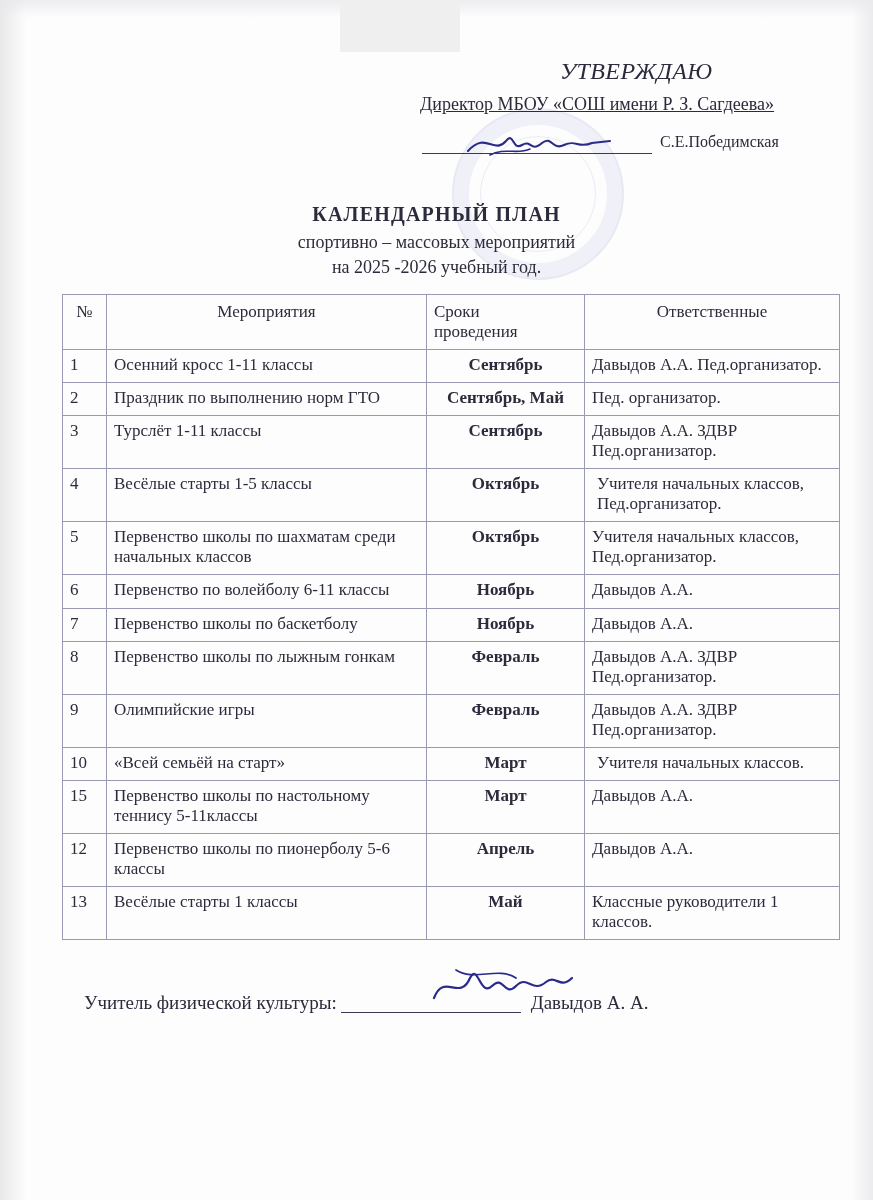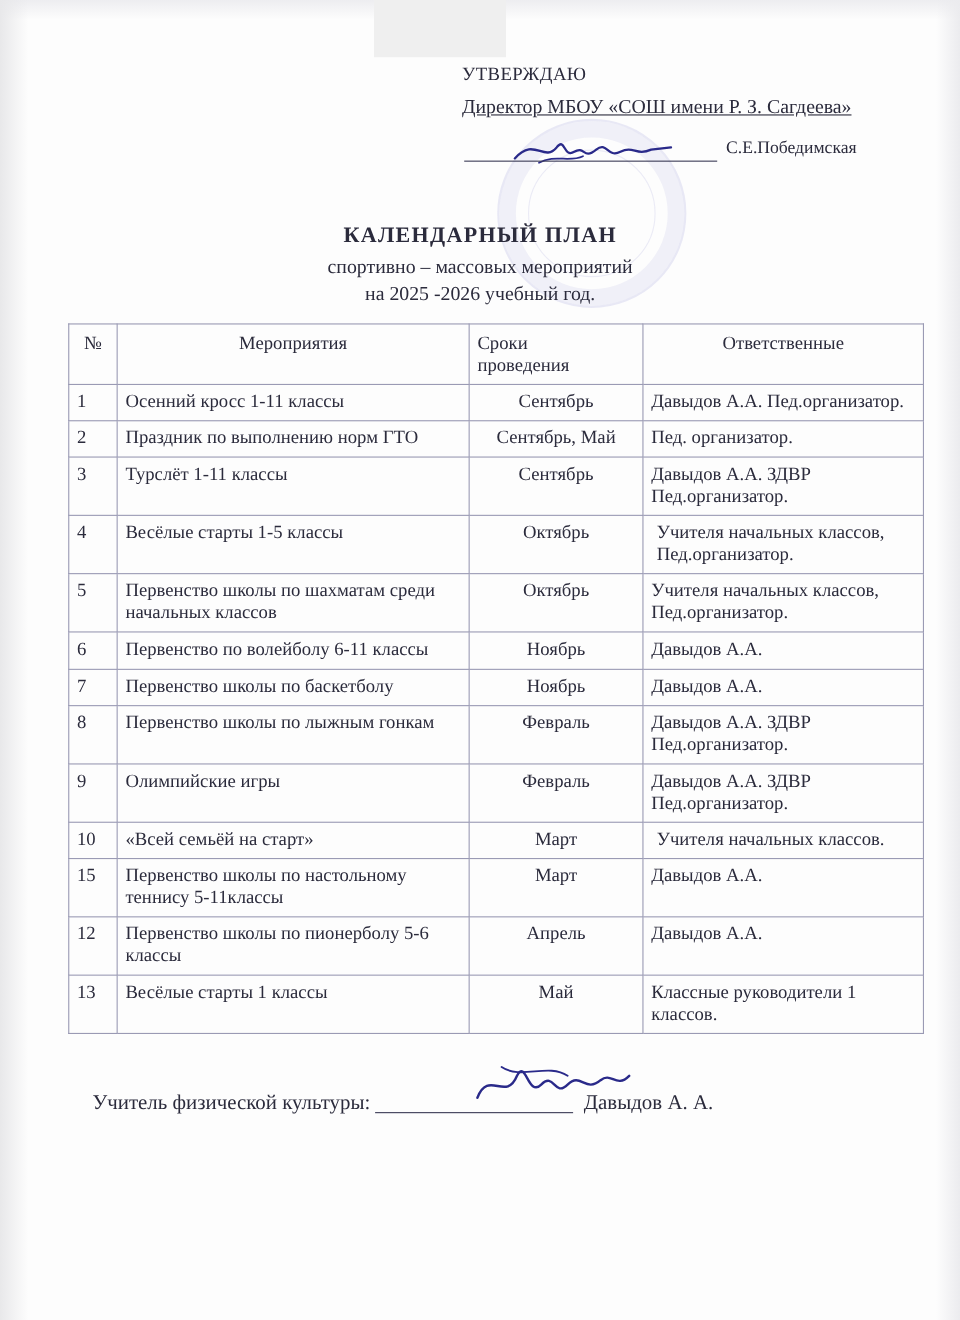--- a/index.html
+++ b/index.html
@@ -49,22 +49,24 @@
   }
 
   .approve-block {
     position: absolute;
     left: 420px;
     top: 58px;
     width: 430px;
     text-align: left;
   }
   .approve-title {
-    font-size: 17px;
+    font-size: 24px;
     letter-spacing: .4px;
+    margin-left: 140px;
+    font-style: italic;
   }
   .approve-line2 {
     font-size: 18px;
     margin-top: 9px;
     white-space: nowrap;
     text-decoration: underline;
   }
   .sign-row {
     margin-top: 14px;
     position: relative;
@@ -157,21 +159,21 @@
   col.c-date  { width: 158px; }
   col.c-resp  { width: 255px; }
 
   td.num {
     text-align: left;
     font-size: 16px;
     padding-left: 12px;
     padding-top: 4px;
   }
   td.event { text-align: left; }
-  td.date  { text-align: center; vertical-align: middle; }
+  td.date  { text-align: center; vertical-align: middle; font-weight: bold; }
   td.resp  { text-align: left; vertical-align: middle; }
   td.resp.indent { padding-left: 12px; }
 
   .footer {
     position: absolute;
     left: 84px;
     top: 972px;
     width: 720px;
     font-size: 19px;
     white-space: nowrap;

